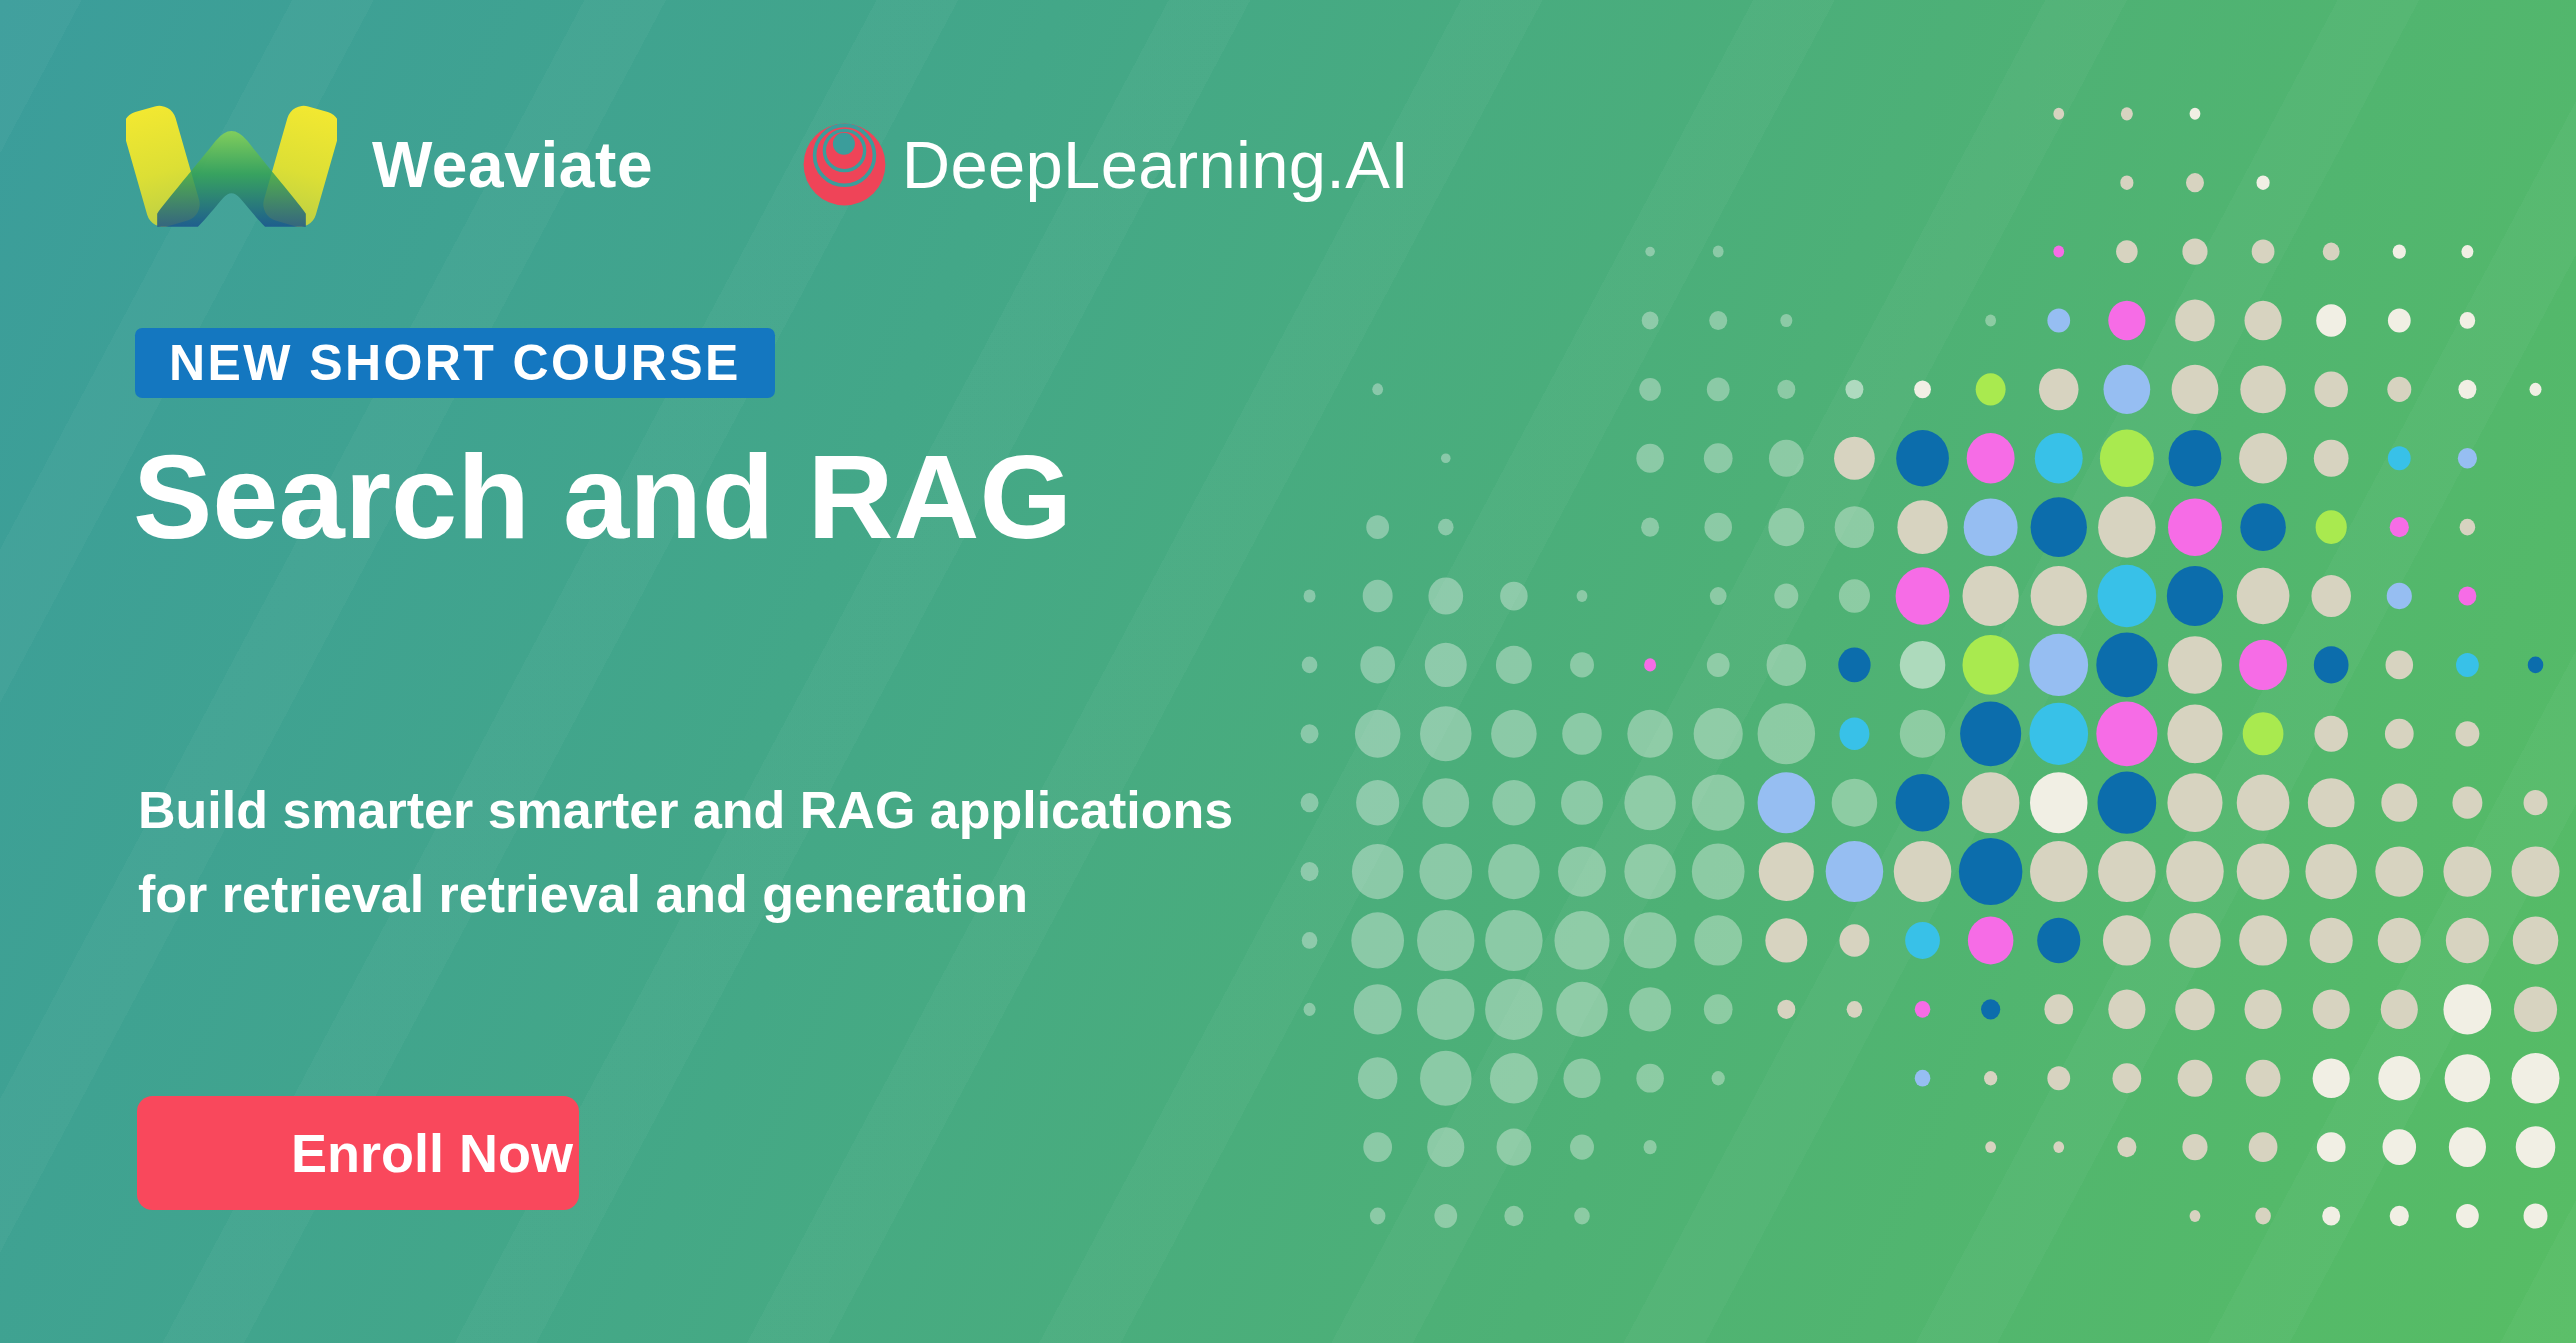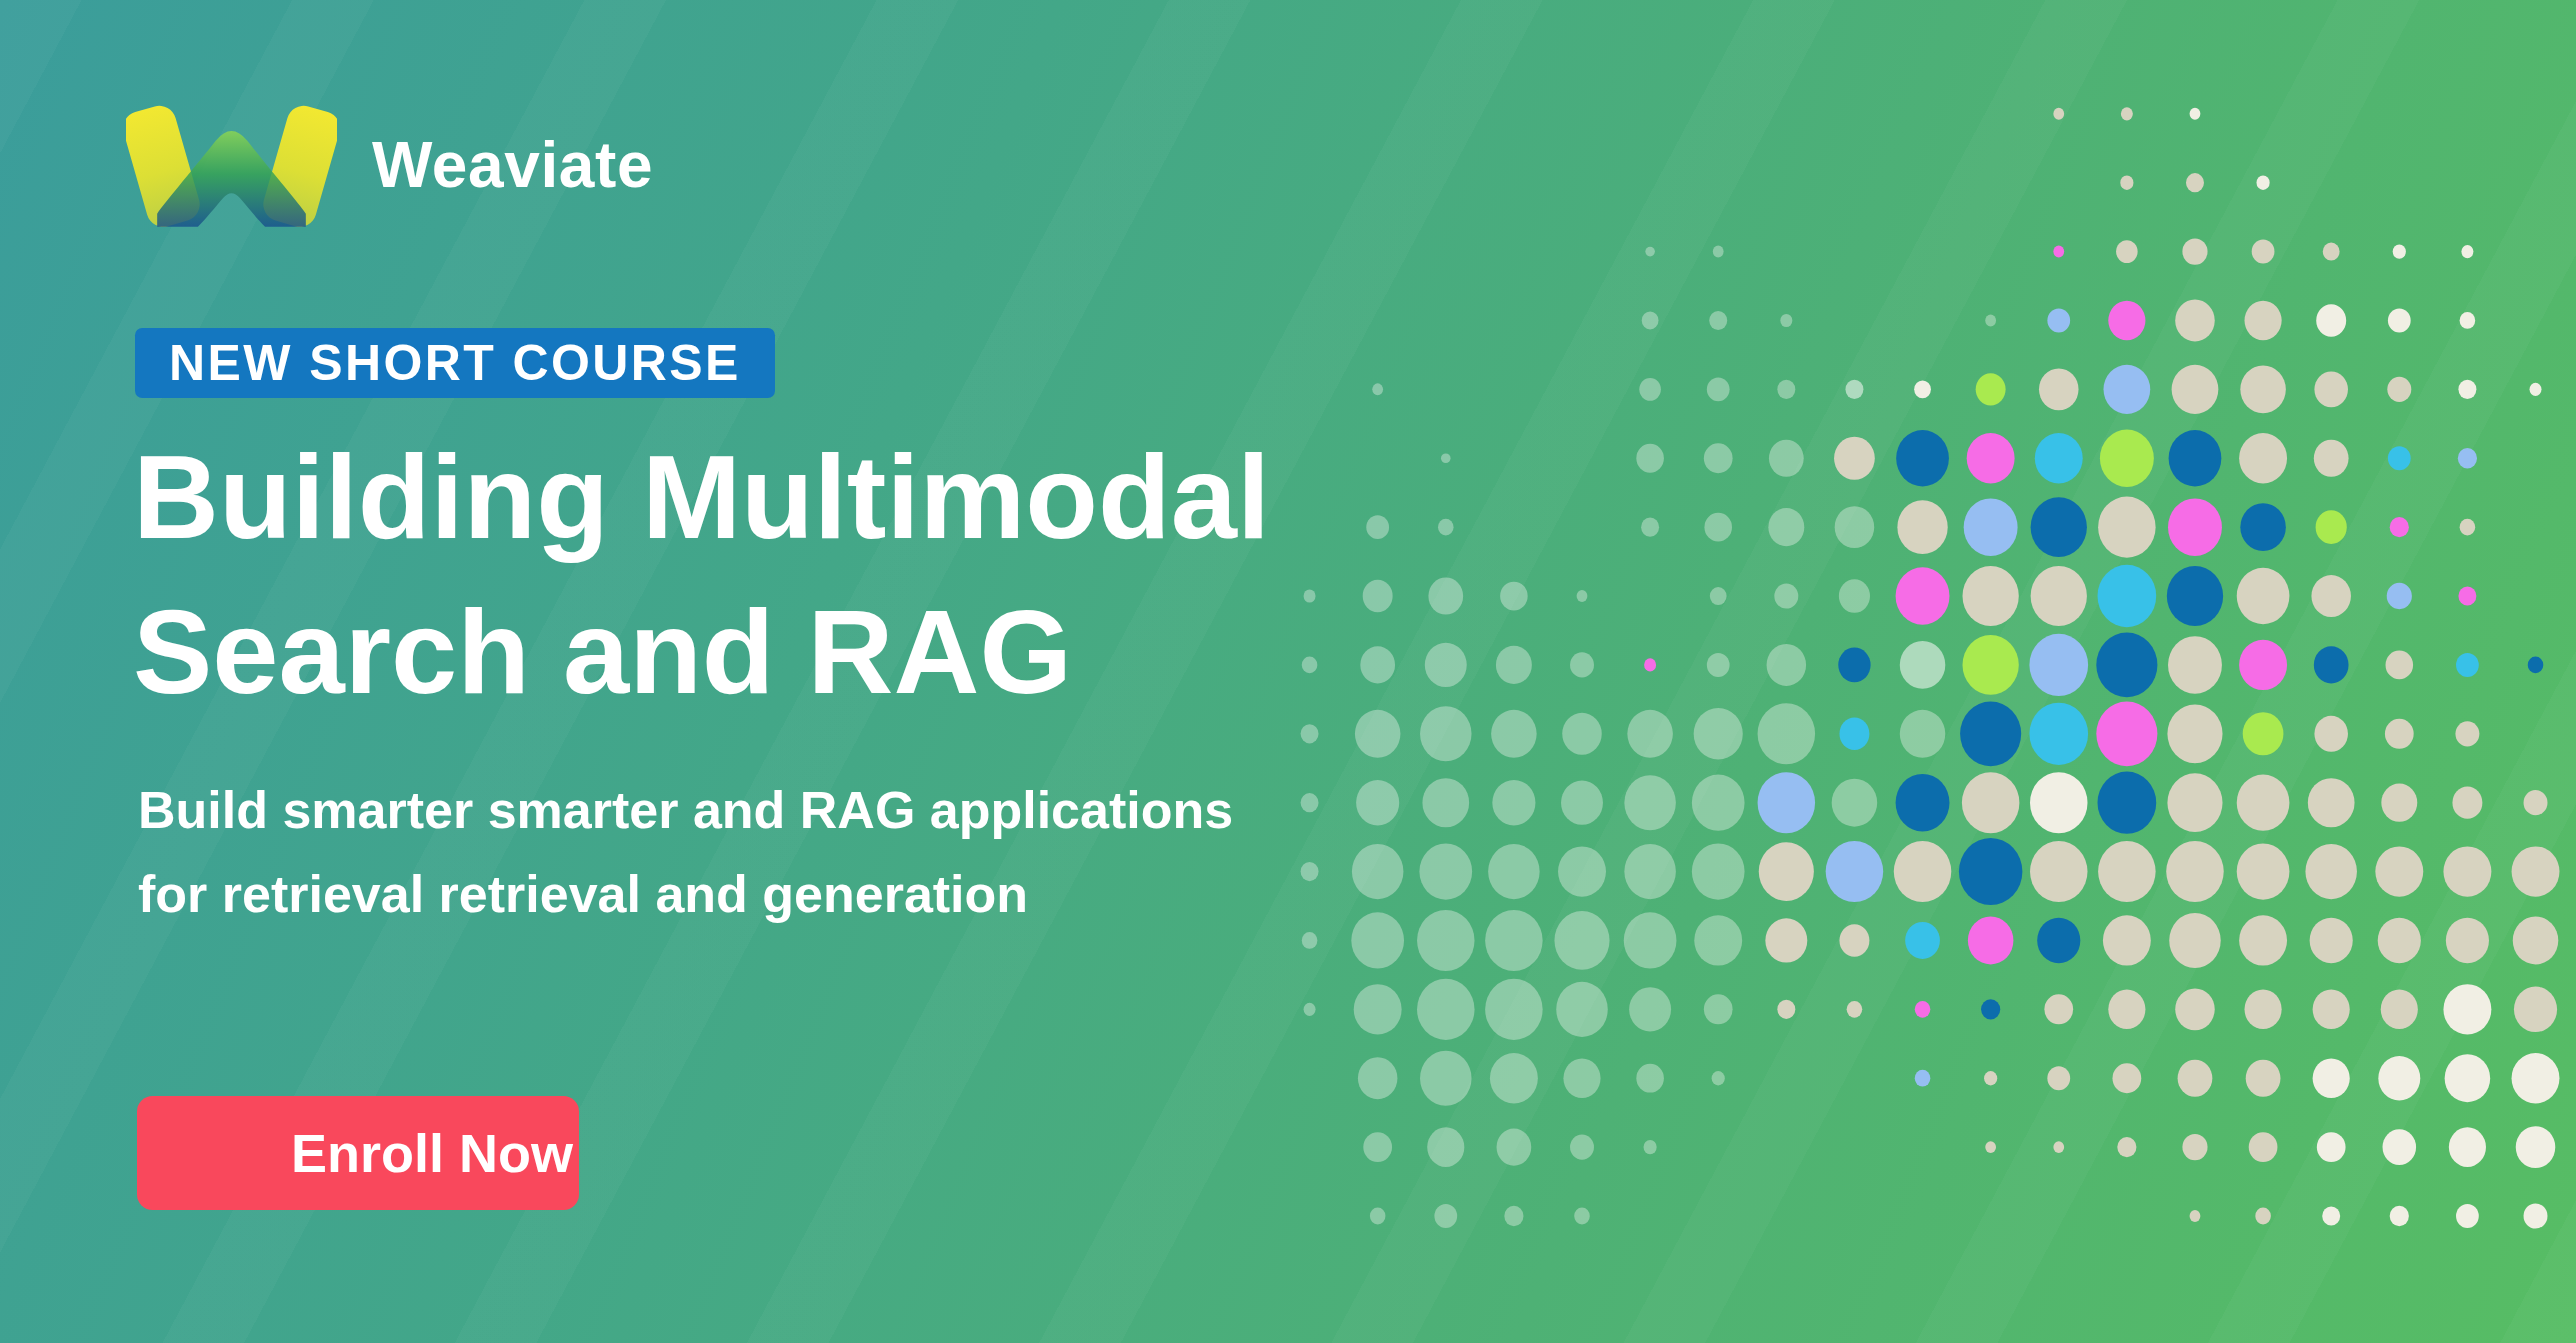--- a/index.html
+++ b/index.html
@@ -329,29 +329,37 @@
                  C 230,100 288,168 300,186
                  L 300,208 L 232,208
                  C 220,196 202,174 190,160
                  Q 176,144 162,160
                  C 150,174 132,196 120,208
                  L 52,208 Z" fill="url(#wv-chev)" opacity="0.82"></path>
       </svg>
       <span class="weaviate-name">Weaviate</span>
     </div>
 
+    <div class="dl-lockup">
+      <svg class="dl-icon" viewBox="0 0 136 136" xmlns="http://www.w3.org/2000/svg">
+        <circle cx="68" cy="68" r="67" fill="#EF4458"></circle>
+        <circle cx="68" cy="53" r="49" fill="none" stroke="#3B9D9B" stroke-width="6"></circle>
+        <circle cx="68" cy="45" r="33" fill="none" stroke="#3B9D9B" stroke-width="5.5"></circle>
+        <circle cx="67" cy="34" r="18" fill="#3B9D9B"></circle>
+      </svg>
+      <span class="dl-name">DeepLearning.AI</span>
+    </div>
 
   </div>
 
   <div class="badge" style="background: rgb(20, 119, 192); color: rgb(255, 255, 255);">
     <span>NEW SHORT COURSE</span>
   </div>
 
   <h1 class="headline" style="margin:0;">
-    <span>Building Multimodal</span>
     <span>Search and RAG</span>
   </h1>
 
   <p class="subtitle" style="margin:0;">
     <span>Build smarter smarter and RAG applications</span>
     <span>for retrieval retrieval and generation</span>
   </p>
 
   <button class="cta-button" style="background: rgb(249, 72, 92); color: rgb(255, 255, 255);">
     <span>Enroll Now</span>

